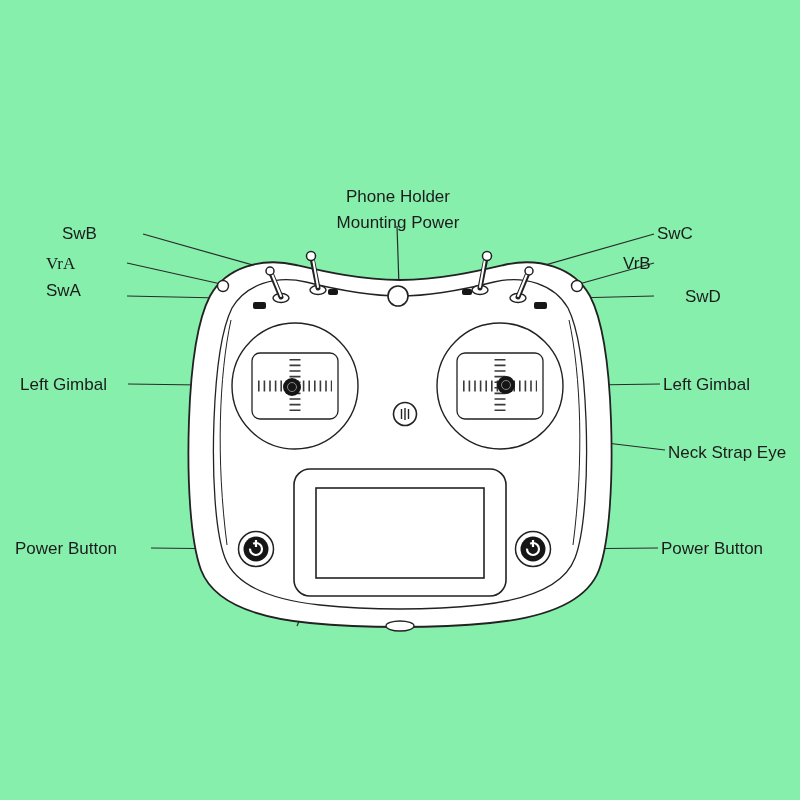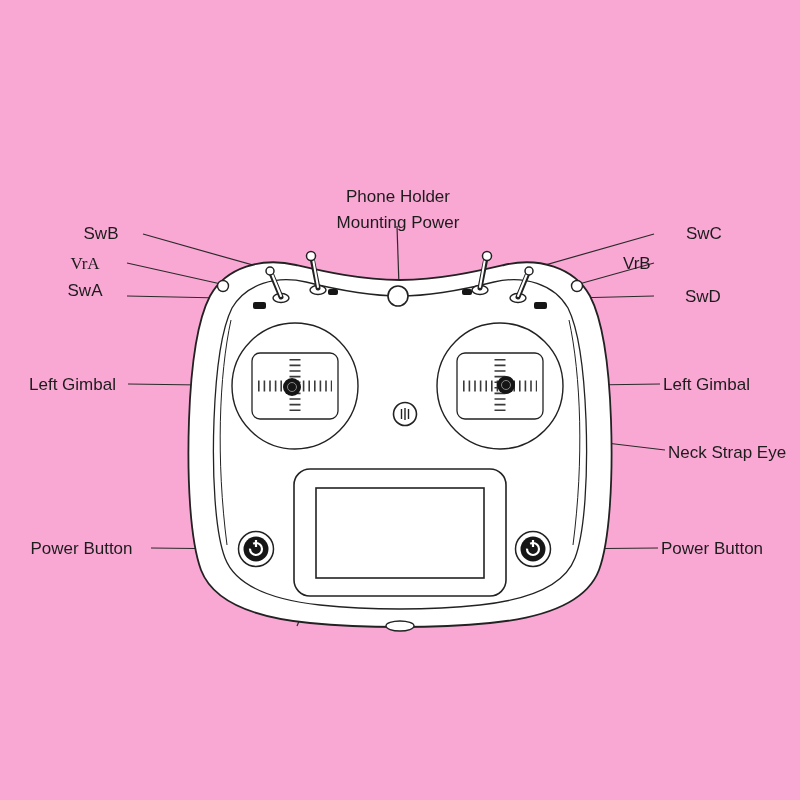--- a/index.html
+++ b/index.html
@@ -1,25 +1,25 @@
 <!DOCTYPE html>
 <html><head>
 <meta charset="utf-8">
 <style>
   html,body{margin:0;padding:0;background:#fff;}
   .canvas{
-    position:relative;width:800px;height:800px;background:#f9a8d4;
+    position:relative;width:800px;height:800px;background:#86efac;
     font-family:"Liberation Sans", sans-serif;overflow:hidden;
   }
   svg{position:absolute;left:0;top:0;}
   .label{
     position:absolute;font-size:17px;color:#1c1c1c;line-height:1.2;
     white-space:nowrap;
   }
-  .label.right{text-align:center;}
+  .label.right{text-align:left;}
   .label.center{text-align:center;white-space:normal;}
   .label.center div{white-space:nowrap;line-height:26px;}
 </style>
 </head>
 <body>
 
 <div class="canvas">
 
   <svg width="800" height="800" viewBox="0 0 800 800">
 
@@ -166,21 +166,21 @@
 
   <div class="label center" style="left:300px;top:184px;width:196px;">
     <div>Phone Holder</div>
     <div>Mounting Power</div>
   </div>
 
   <div class="label right" style="left:62px;top:224px;width:78px;">SwB</div>
   <div class="label right" style="left:46px;top:254px;width:78px;font-family:Liberation Serif, serif;">VrA</div>
   <div class="label right" style="left:46px;top:281px;width:78px;">SwA</div>
 
-  <div class="label" style="left:657px;top:224px;margin-left:29px;">SwC</div>
+  <div class="label" style="left:657px;top:224px;">SwC</div>
   <div class="label" style="left:623px;top:254px;">VrB</div>
   <div class="label" style="left:657px;top:287px;margin-left:28px;">SwD</div>
 
   <div class="label right" style="left:20px;top:375px;width:105px;">Left Gimbal</div>
   <div class="label" style="left:663px;top:375px;">Left Gimbal</div>
 
   <div class="label" style="left:668px;top:443px;">Neck Strap Eye</div>
 
   <div class="label right" style="left:15px;top:539px;width:133px;">Power Button</div>
   <div class="label" style="left:661px;top:539px;">Power Button</div>

